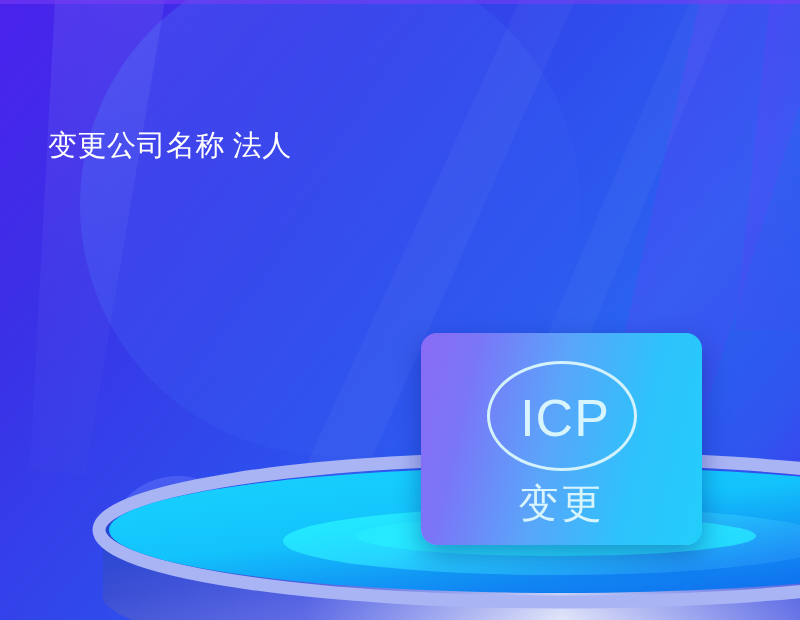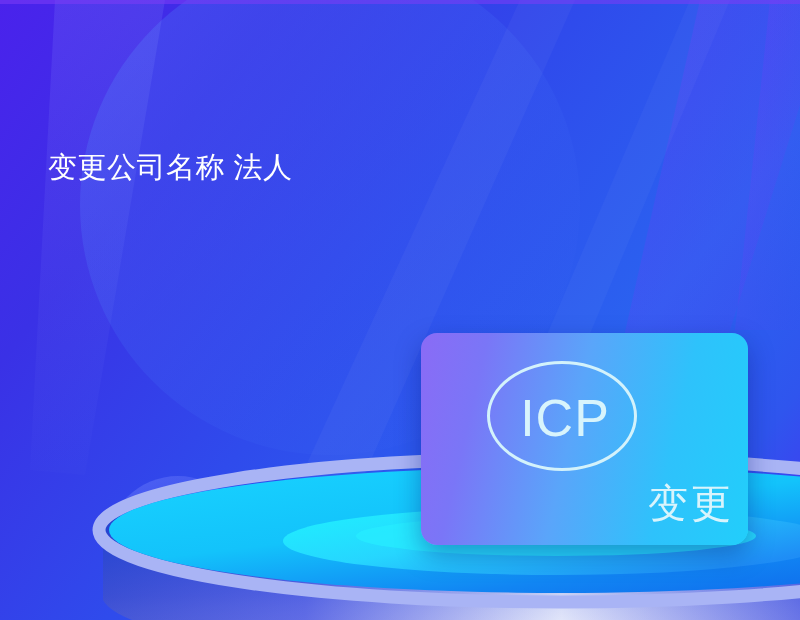--- a/index.html
+++ b/index.html
@@ -42,21 +42,22 @@
     font-weight: bold;
     line-height: 1.0;
     color: #ffffff;
     letter-spacing: 0px;
     margin: 0;
     text-shadow: 3px 5px 0px #1f17b4;
     white-space: nowrap;
   }
 
   .subcopy {
-    margin-top: 60px;
+    margin-top: 38px;
+    font-family: Liberation Serif, serif;
   }
   .subline {
     font-size: 29px;
     line-height: 1.62;
     color: #ffffff;
     white-space: nowrap;
     letter-spacing: 0.5px;
   }
 
   
@@ -67,21 +68,21 @@
     width: 800px;
     height: 620px;
     z-index: 3;
   }
 
   
   .card {
     position: absolute;
     left: 421px;
     top: 333px;
-    width: 327px;
+    width: 281px;
     height: 212px;
     border-radius: 16px;
     background: linear-gradient(103deg, #8a6bf6 0%, #7a76f7 18%, #5aa5fa 46%, #2ec2fb 74%, #22cefb 100%);
     box-shadow: 0 10px 26px rgba(10, 20, 120, 0.38);
     z-index: 5;
   }
 
   .card-inner {
     position: absolute;
     left: 0;
@@ -110,25 +111,24 @@
     text-align: center;
     font-size: 52px;
     color: #d8f4fc;
     letter-spacing: 1px;
   }
   .card-caption {
     position: absolute;
     left: 0;
     top: 143px;
     width: 281px;
-    text-align: right;
+    text-align: center;
     font-size: 40px;
     color: #d8f4fc;
     letter-spacing: 3px;
-    margin-left: 32px;
   }
 </style>
 </head>
 <body>
 
 <div id="banner">
 
   <svg class="bg-svg" viewBox="0 0 800 620" preserveAspectRatio="none">
     <defs>
       <linearGradient id="gCircleBig" x1="0" y1="0" x2="1" y2="1">

